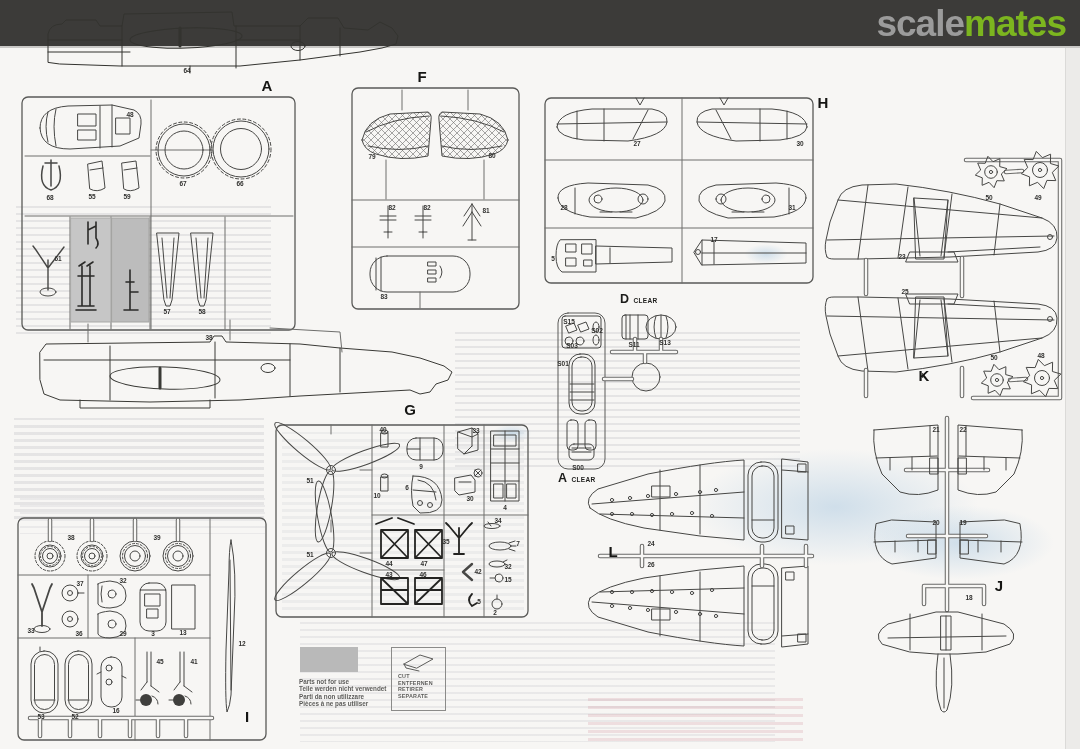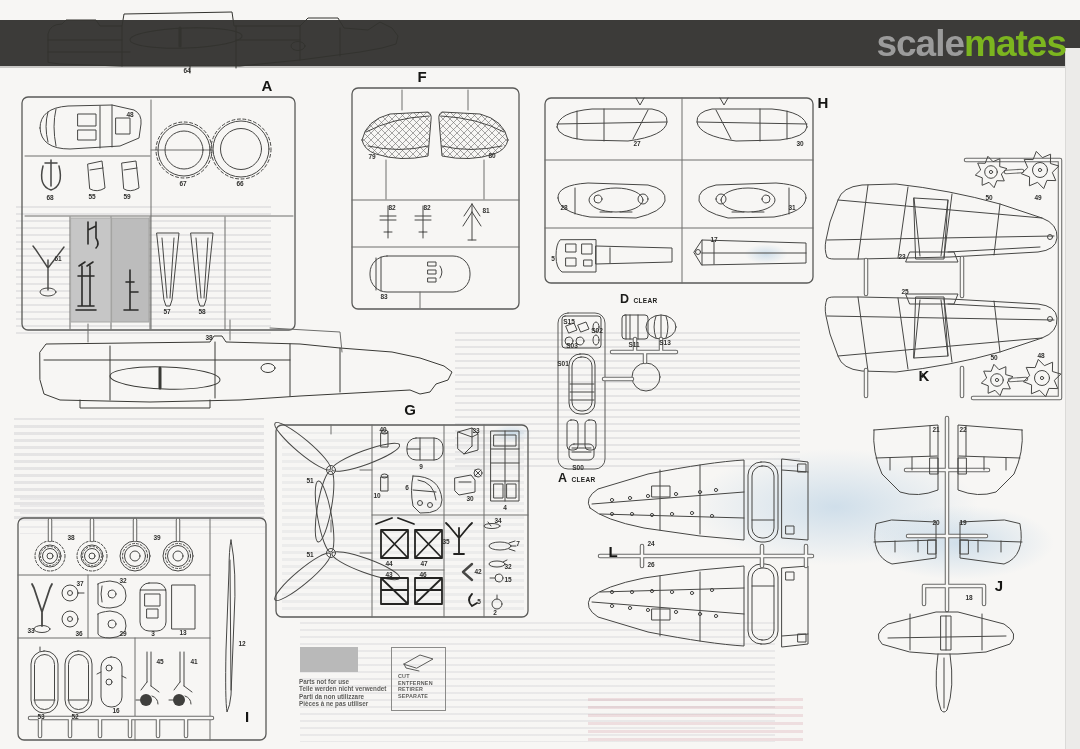--- a/index.html
+++ b/index.html
@@ -48,21 +48,21 @@
   <div class="ghost" style="left:282px;top:432px;width:242px;height:180px;opacity:.6;"></div>
   <div class="ghost" style="left:300px;top:622px;width:475px;height:120px;opacity:.8;"></div>
   <div class="ghost" style="left:20px;top:498px;width:245px;height:36px;opacity:.7;"></div>
   <div class="ghost pink" style="left:588px;top:698px;width:215px;height:44px;"></div>
 
   <div class="blob" style="left:690px;top:448px;width:290px;height:118px;"></div>
   <div class="blob" style="left:865px;top:505px;width:190px;height:75px;"></div>
   <div class="blob" style="left:744px;top:244px;width:44px;height:20px;"></div>
   <div class="blob" style="left:492px;top:424px;width:40px;height:18px;"></div>
 
-  <div id="header" style="background: rgb(60, 59, 57); margin-top: 20px;">
+  <div id="header" style="background: rgb(60, 59, 57);">
     <div id="logo"><span style="color: rgb(155, 155, 155);">scale</span><span style="color: rgb(124, 181, 31);">mates</span></div>
   </div>
 
   <svg id="art" width="1080" height="749" viewBox="0 0 1080 749">
     <defs>
       <pattern id="hatch" width="7" height="7" patternUnits="userSpaceOnUse">
         <path d="M0,7 L7,0 M0,0 L7,7" stroke="#6b6b69" stroke-width="0.6"></path>
       </pattern>
     </defs>
     <g fill="none" stroke="#474745" stroke-width="1" stroke-linecap="round" stroke-linejoin="round">

